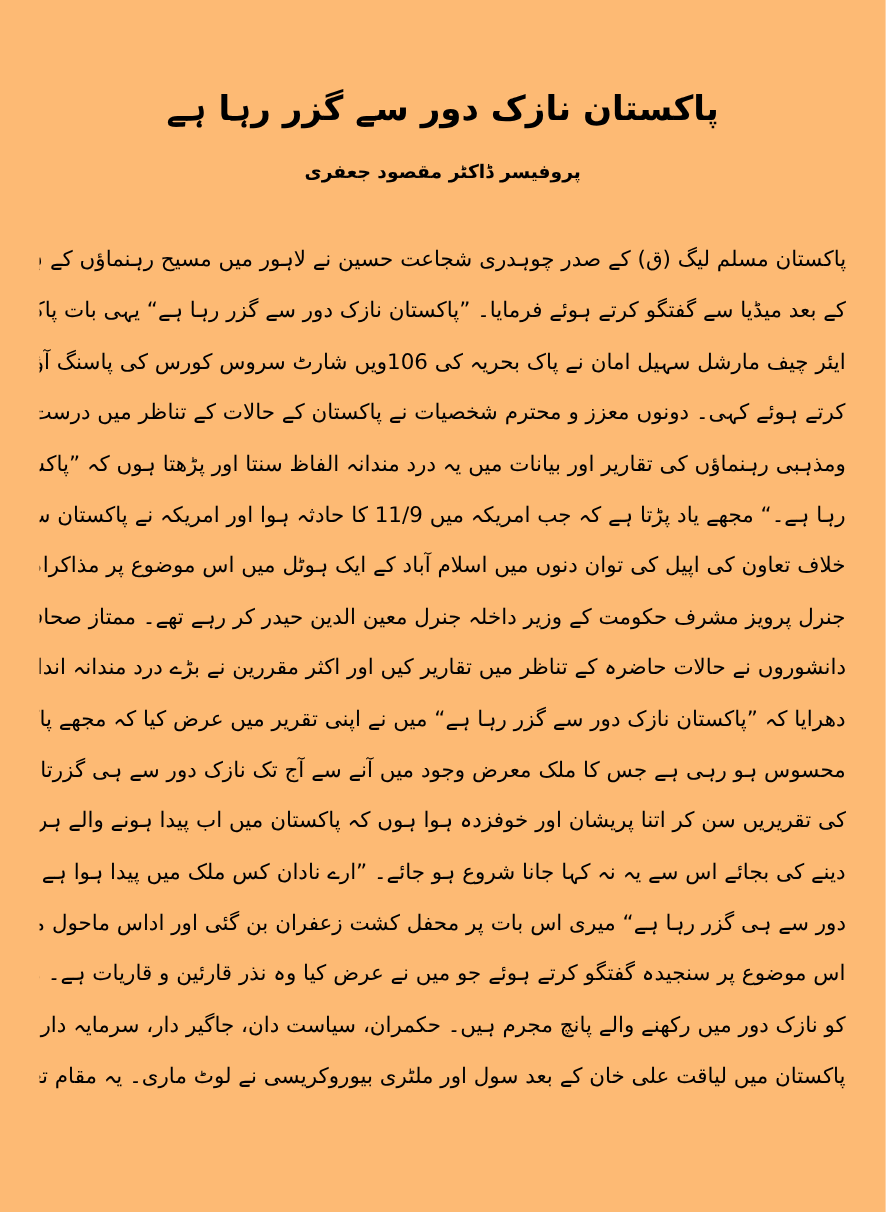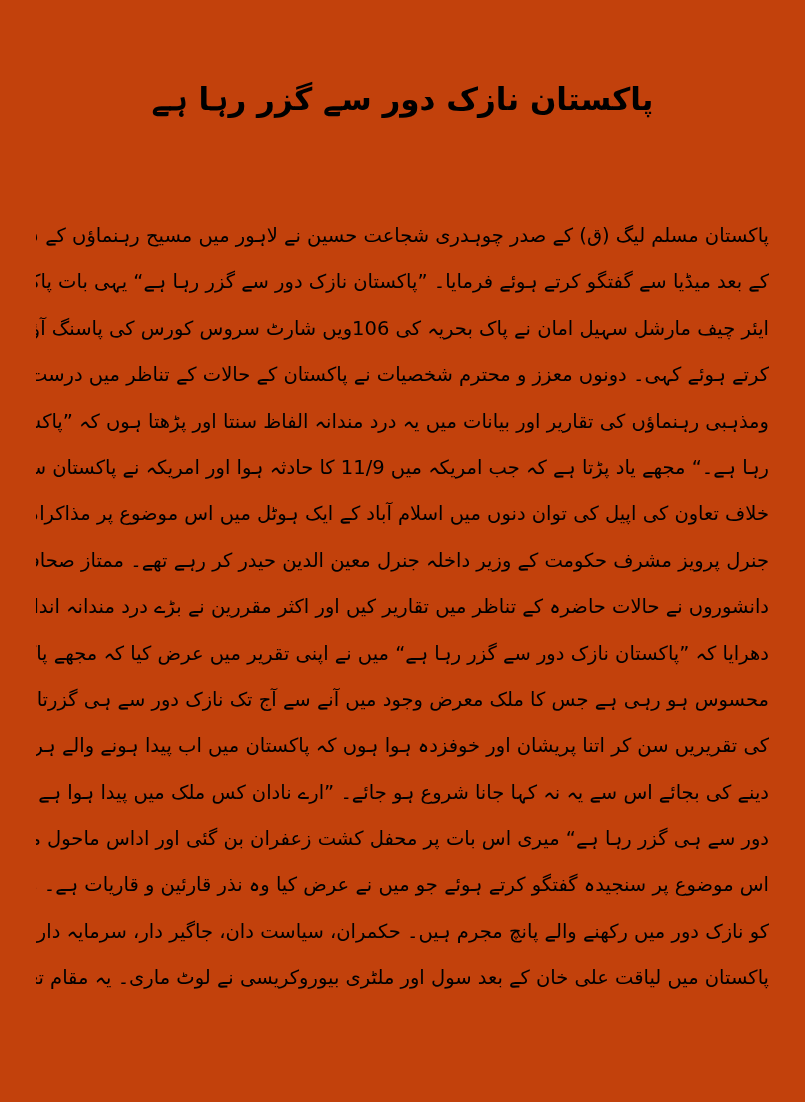--- a/index.html
+++ b/index.html
@@ -12,21 +12,21 @@
     height: 1102px;
     position: relative;
     overflow: hidden;
     font-family: "DejaVu Sans", sans-serif;
     color: #000000;
   }
 
   .page {
     position: absolute;
     inset: 0;
-    background: #c2410c;
+    background: #fdba74;
     padding: 4px;
     box-sizing: border-box;
   }
 
   .doc-title {
     position: absolute;
     top: 58px;
     left: 0;
     right: 0;
     text-align: center;
@@ -90,20 +90,21 @@
     display: block;
   }
 </style>
 </head>
 <body>
 
 <div class="page">
 
   <h1 class="doc-title">پاکستان نازک دور سے گزر رہا ہے</h1>
 
+  <div class="doc-byline">پروفیسر ڈاکٹر مقصود جعفری</div>
 
   <div class="body-block">
       <div class="body-line justify">پاکستان مسلم لیگ (ق) کے صدر چوہدری شجاعت حسین نے لاہور میں مسیح رہنماؤں کے ہمراہ کرسمس کیک کاٹنے</div>
       <div class="body-line justify">کے بعد میڈیا سے گفتگو کرتے ہوئے فرمایا۔ ”پاکستان نازک دور سے گزر رہا ہے“ یہی بات پاک فضائیہ کے سربراہ</div>
       <div class="body-line justify">ایئر چیف مارشل سہیل امان نے پاک بحریہ کی 106ویں شارٹ سروس کورس کی پاسنگ آؤٹ پریڈ سے خطاب</div>
       <div class="body-line justify">کرتے ہوئے کہی۔ دونوں معزز و محترم شخصیات نے پاکستان کے حالات کے تناظر میں درست کہا۔ میں اکثر سیاسی</div>
       <div class="body-line justify">ومذہبی رہنماؤں کی تقاریر اور بیانات میں یہ درد مندانہ الفاظ سنتا اور پڑھتا ہوں کہ ”پاکستان نازک دور سے گزر</div>
       <div class="body-line justify">رہا ہے۔“ مجھے یاد پڑتا ہے کہ جب امریکہ میں 11/9 کا حادثہ ہوا اور امریکہ نے پاکستان سے مذہبی انتہا پسندوں کے</div>
       <div class="body-line justify">خلاف تعاون کی اپیل کی توان دنوں میں اسلام آباد کے ایک ہوٹل میں اس موضوع پر مذاکراہ ہوا جس کی صدارت</div>
       <div class="body-line justify">جنرل پرویز مشرف حکومت کے وزیر داخلہ جنرل معین الدین حیدر کر رہے تھے۔ ممتاز صحافیوں، سیاست دانوں اور</div>

